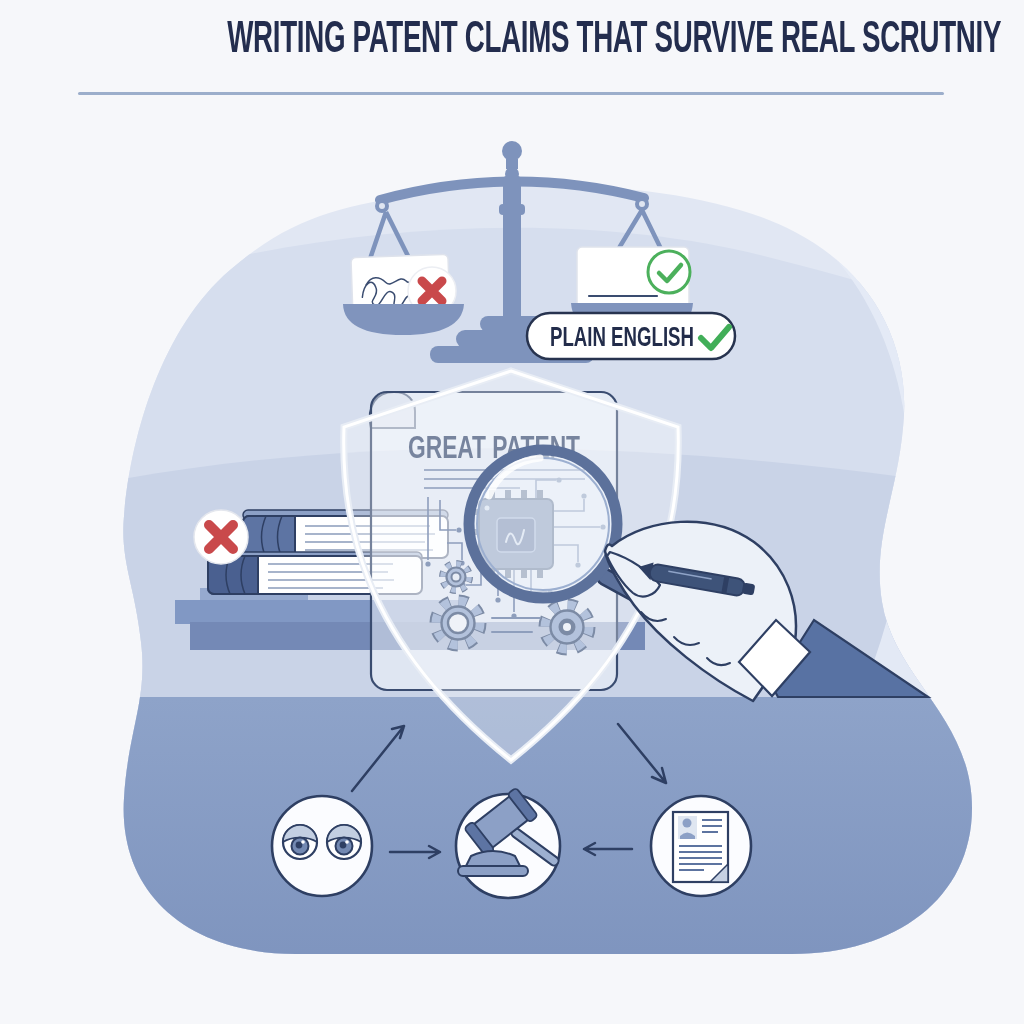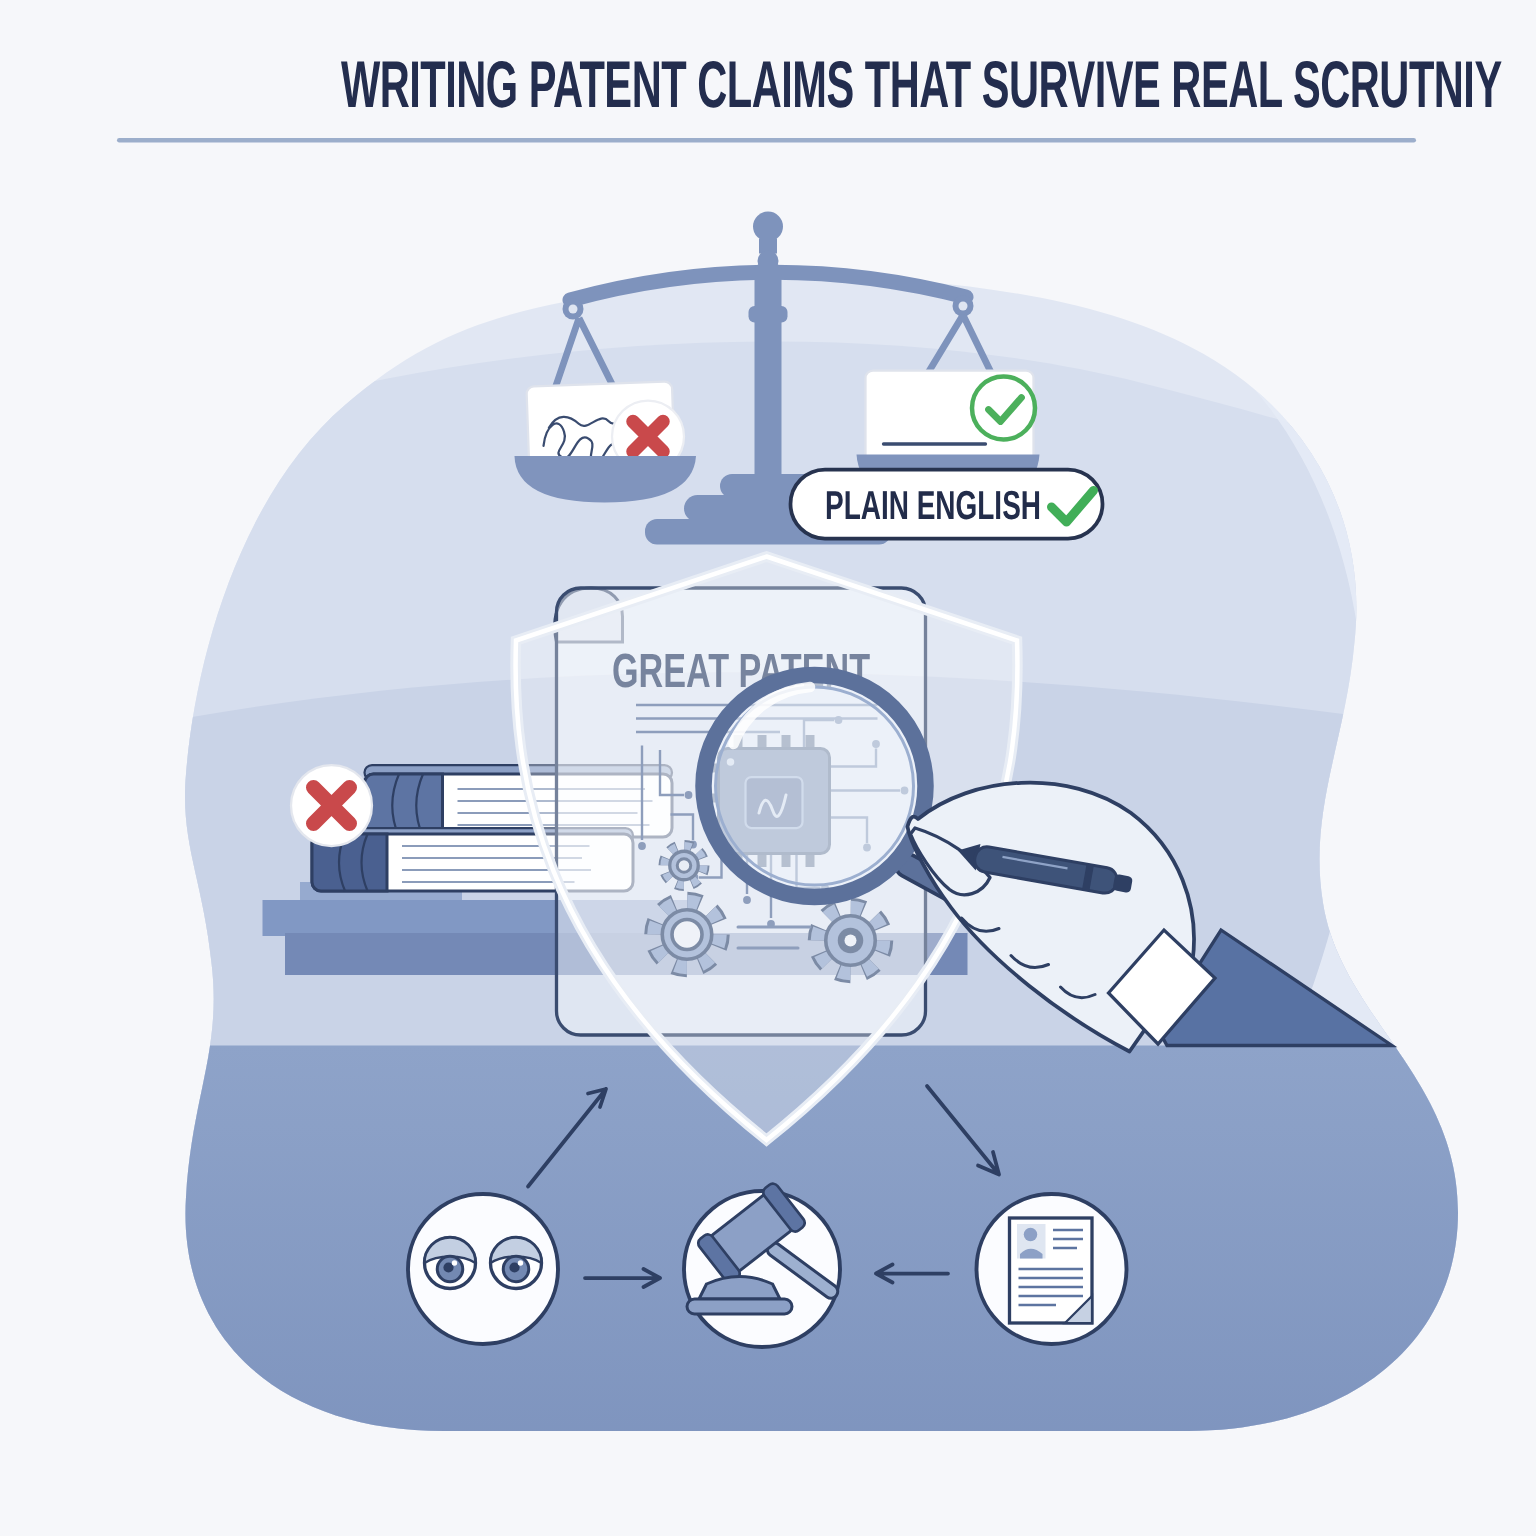--- a/index.html
+++ b/index.html
@@ -2,21 +2,21 @@
 <html><head>
 <meta charset="utf-8">
 <style>
   html,body{margin:0;padding:0;}
   body{
     width:1024px;height:1024px;overflow:hidden;position:relative;
     background:#f6f7fa;font-family:"Liberation Sans",sans-serif;
   }
   .stage{position:absolute;inset:0;}
   .title-wrap{
-    position:absolute;top:32px;left:0;width:1024px;text-align:center;z-index:5;
+    position:absolute;top:12px;left:0;width:1024px;text-align:center;z-index:5;
   }
   .title-text{
     display:inline-block;white-space:nowrap;
     font-weight:bold;font-size:44px;letter-spacing:-0.5px;color:#232d4e;
     transform:scaleX(0.63);transform-origin:center;
   }
   .title-underline{
     position:absolute;top:92px;left:78px;width:866px;height:3px;
     background:#9caecb;border-radius:2px;z-index:5;
   }

